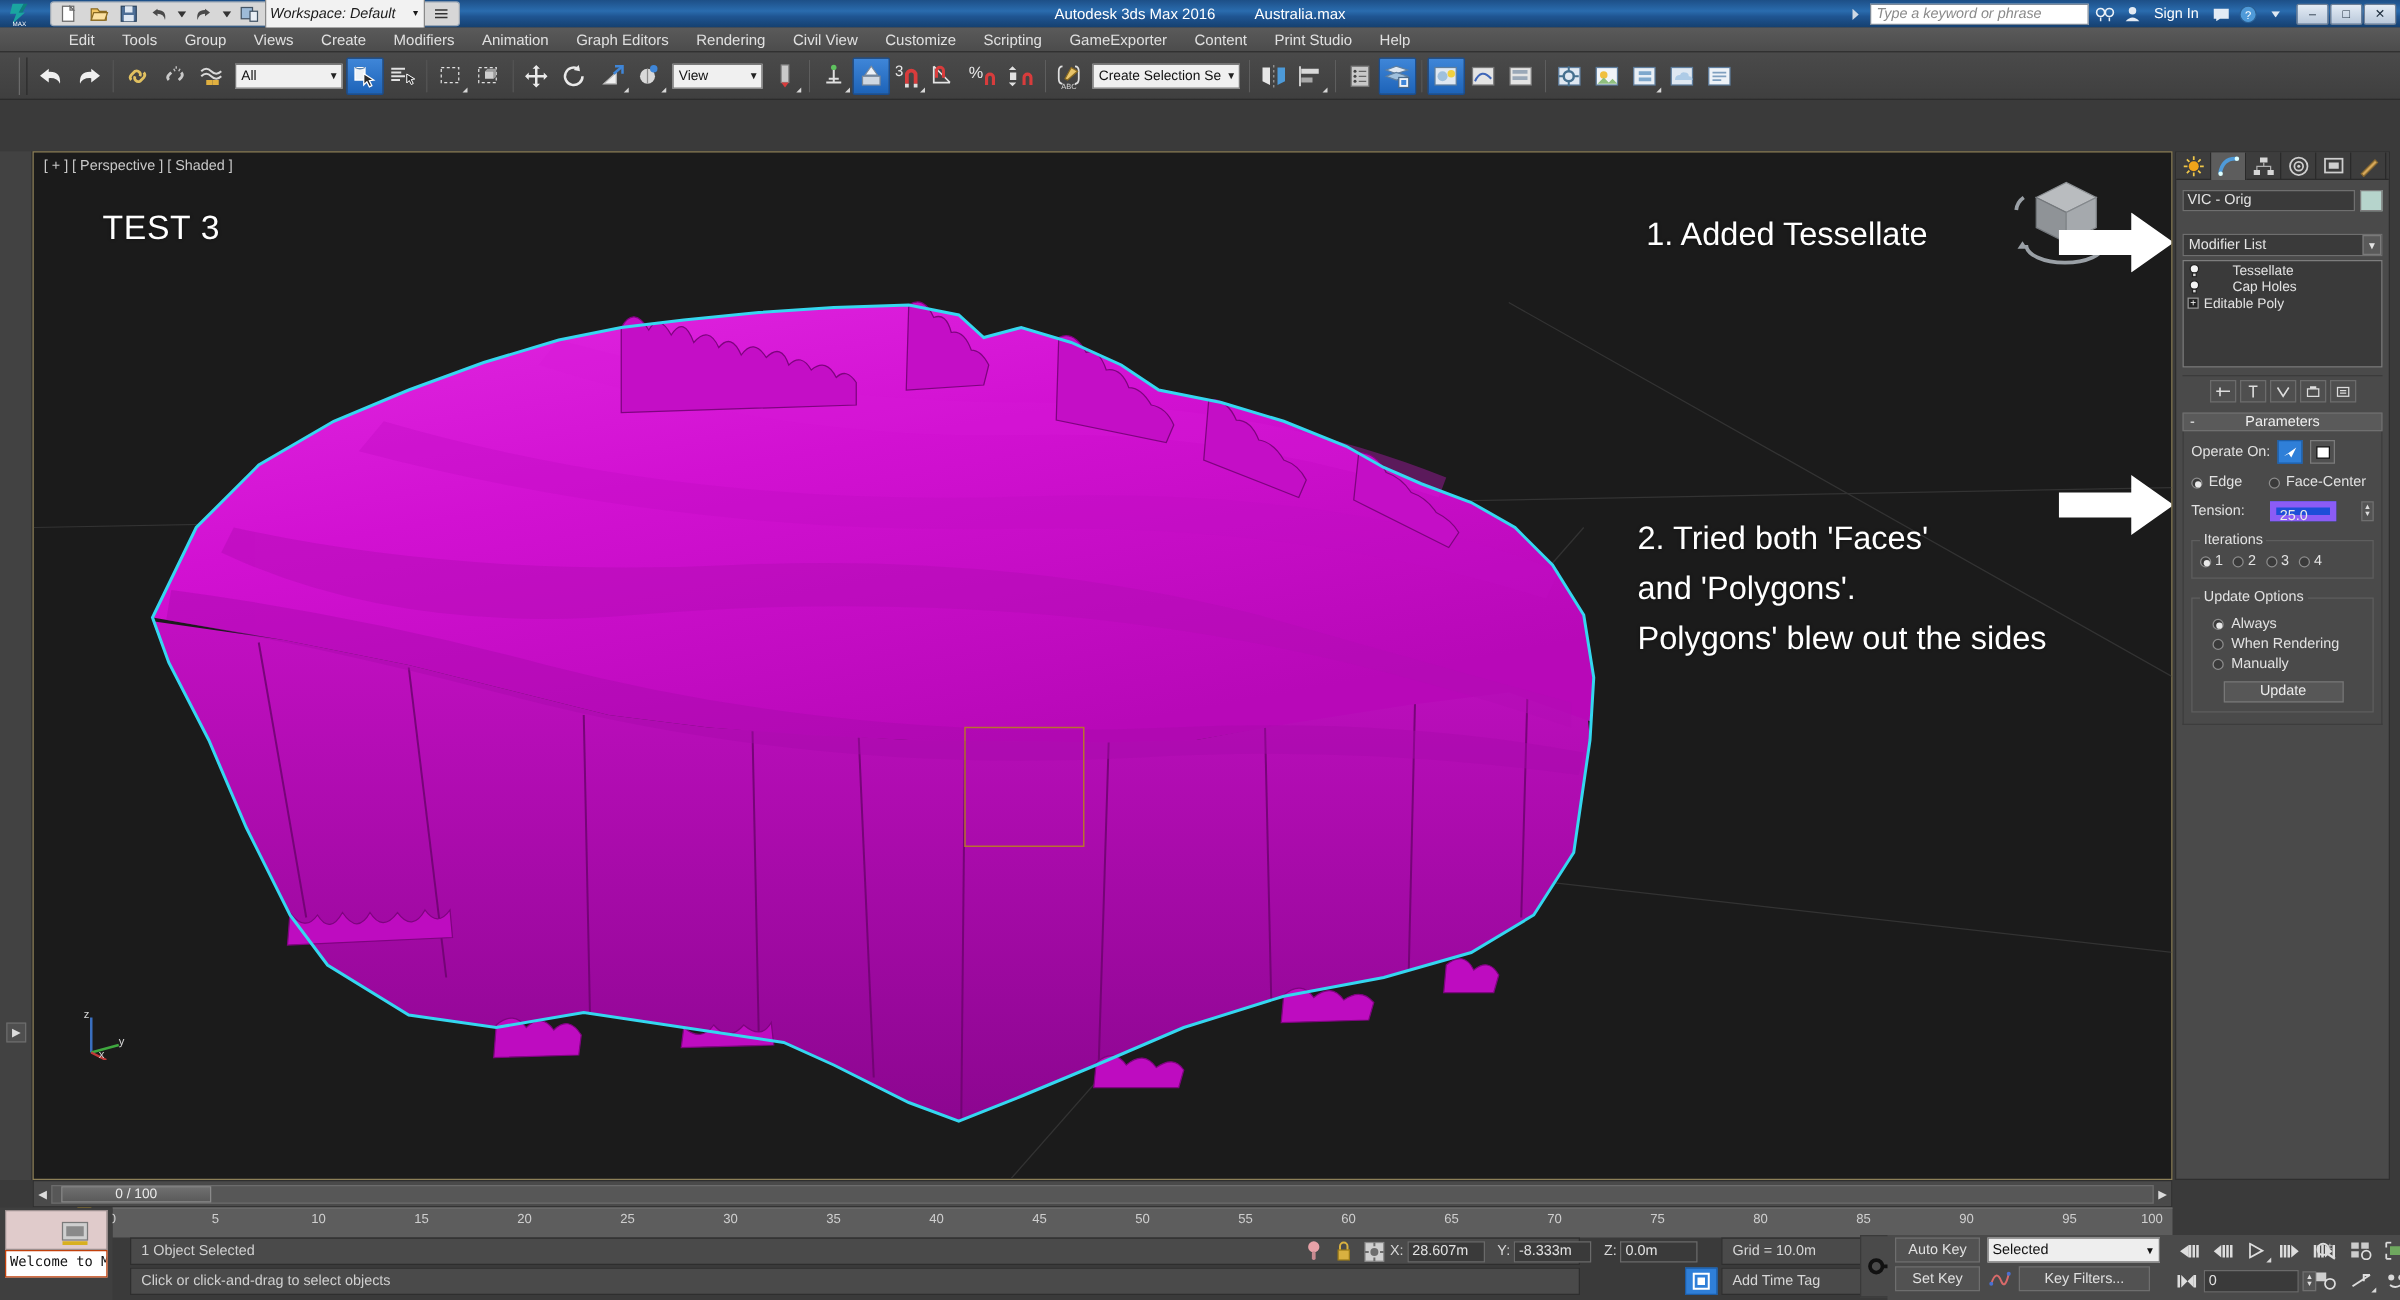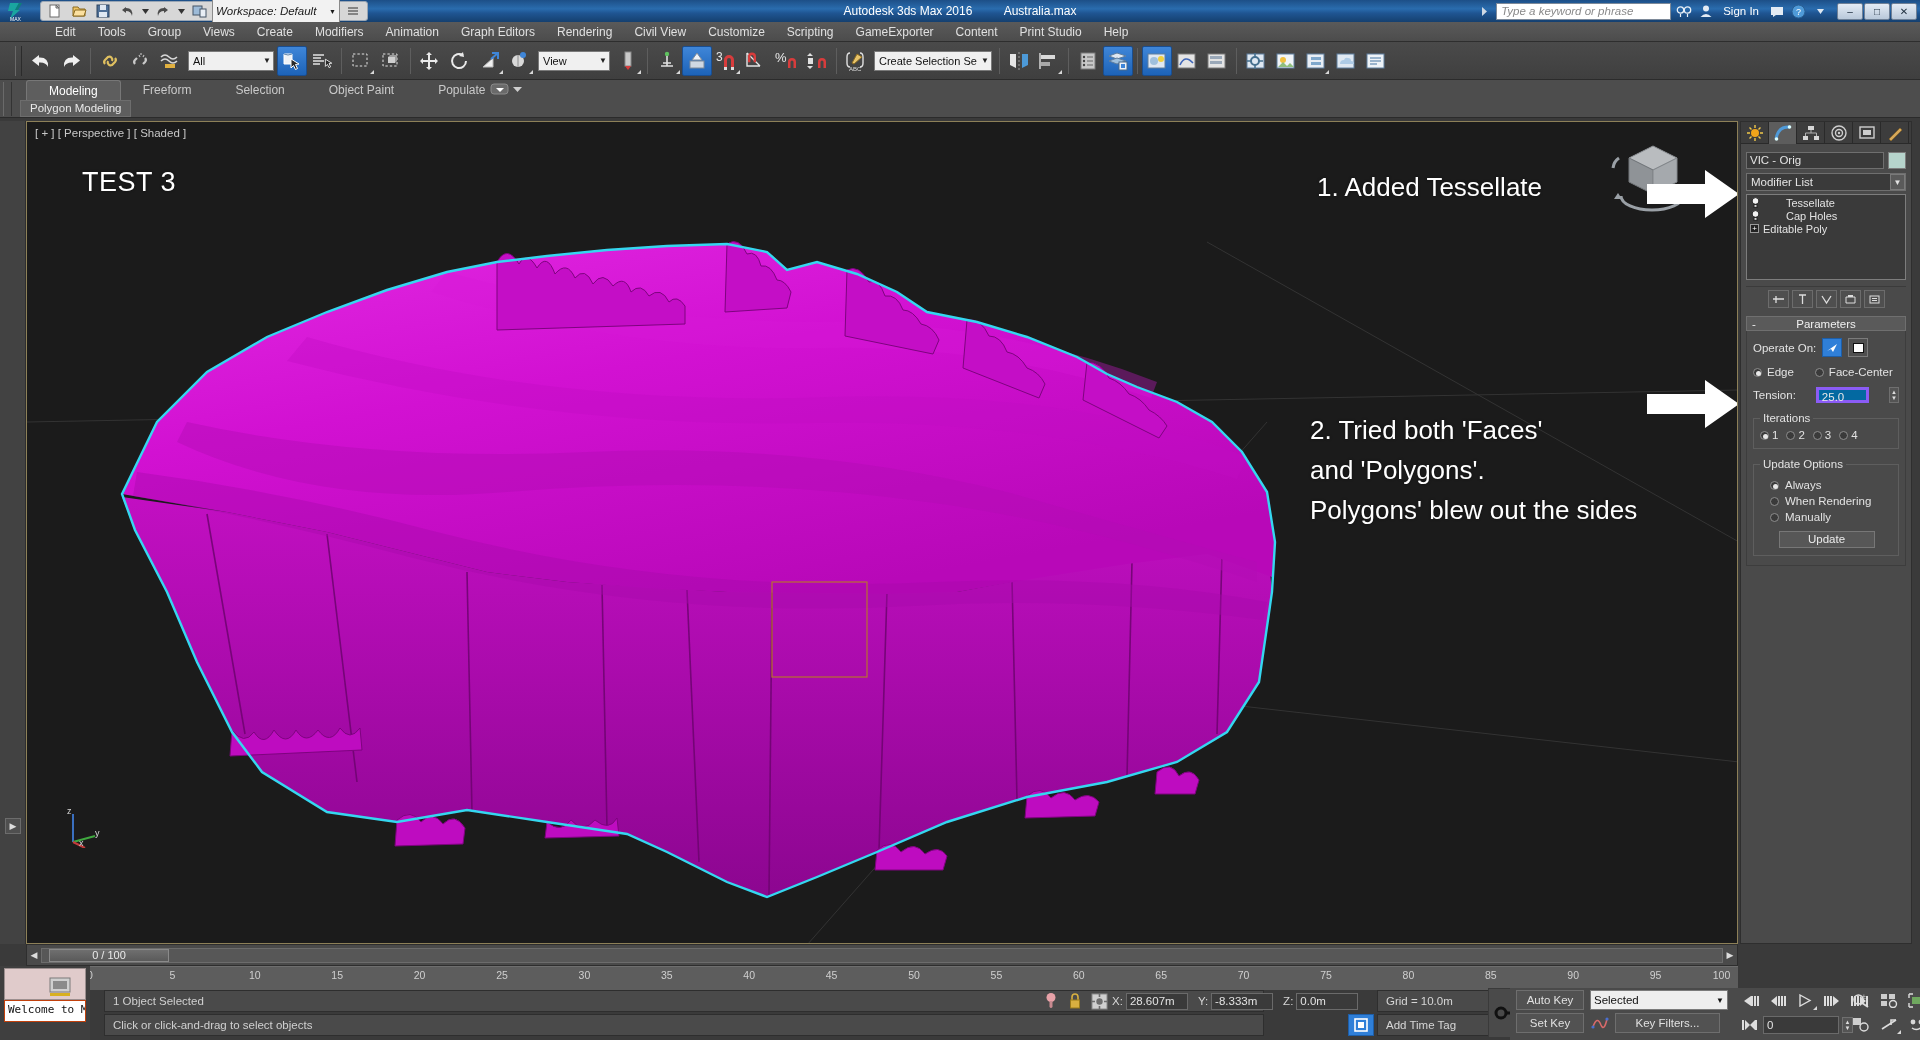--- a/index.html
+++ b/index.html
@@ -89,21 +89,21 @@
     background:#4a4a4a; border:1px solid #2e2e2e; }
   .cp-tabs{ display:flex; height:22px; background:#3d3d3d; border-bottom:1px solid #2a2a2a;}
   .cp-tab{ width:28px;height:22px; display:flex;align-items:center;justify-content:center;
     border-right:1px solid #2a2a2a; }
   .cp-tab.sel{ background:#5d5d5d; }
   .cp-body{ padding:4px 5px; }
   .namerow{ display:flex; gap:4px; align-items:center; margin-top:4px;}
   .namefield{ flex:1; height:17px; background:#3a3a3a; border:1px solid #6f6f6f;
     font-size:11.5px; color:#e4e4e4; padding:0 3px; line-height:15px;}
   .swatch{ width:18px;height:17px; background:#b6d4cc; border:1px solid #7d7d7d;}
-  .modcombo{ margin-top:4px; height:18px; background:#3a3a3a; border:1px solid #6f6f6f;
+  .modcombo{ margin-top:18px; height:18px; background:#3a3a3a; border:1px solid #6f6f6f;
     font-size:11.5px; color:#e4e4e4; display:flex;align-items:center;justify-content:space-between;
     padding:0 0 0 4px;}
   .modcombo .cbtn{ width:15px;height:16px;background:#5a5a5a;border:1px solid #7a7a7a;
     display:flex;align-items:center;justify-content:center; font-size:8px;}
   .stack{ margin-top:3px; height:86px; background:#3a3a3a; border:1px solid #7d7d7d; padding:1px;}
   .strow{ display:flex; align-items:center; height:13px; padding-left:2px; gap:4px; font-size:11px;}
   .strow .lbl{ color:#e2e2e2; }
   .strow.ind .lbl{ margin-left:22px; }
   .bulb{ width:10px;height:11px; display:flex;align-items:center;justify-content:center;}
   .plusbox{ width:9px;height:9px;background:#222; border:1px solid #9a9a9a; color:#fff;
@@ -121,21 +121,21 @@
   .oplbl{ font-size:11.5px; color:#e2e2e2; }
   .opbtn{ width:20px;height:19px; border:1px solid #7b7b7b; display:flex;
     align-items:center;justify-content:center; background:#4f4f4f;}
   .opbtn.on{ background:#2f7fd8; border-color:#1d5ea8; }
   .radiorow{ display:flex; align-items:center; gap:5px; margin-top:9px; font-size:11.5px; color:#e2e2e2;}
   .rad{ width:9px;height:9px;border-radius:50%; border:1px solid #8d8d8d; background:#3a3a3a;
     display:inline-block; position:relative; flex:none;}
   .rad.on::after{ content:''; position:absolute; left:2px; top:2px; width:5px;height:5px;
     border-radius:50%; background:#e8e8e8;}
   .tensionrow{ display:flex; align-items:center; gap:20px; margin-top:9px; justify-content:center;}
-  .tenfield{ width:58px;height:16px; background:#0369a1;border:3px solid #8b5cf6;
+  .tenfield{ width:58px;height:16px; background:#1d4ed8;border:5px solid #8b5cf6;
     font-size:11.5px;color:#e8e8e8;padding:0 3px; line-height:14px;}
   .spin{ width:11px;height:16px; background:#545454; border:1px solid #6f6f6f;
     display:flex; flex-direction:column; align-items:center; justify-content:center; font-size:6px; color:#ddd;}
   fieldset.grp{ margin-top:9px; border:1px solid #5e5e5e; padding:5px 5px 7px 6px;}
   fieldset.grp legend{ font-size:11.5px; color:#e2e2e2; padding:0 3px;}
   .iterrow{ display:flex; align-items:center; gap:4px; font-size:11.5px; color:#e2e2e2;}
   .iterrow .it{ display:flex;align-items:center;gap:3px; margin-right:4px;}
   .uprow{ display:flex; align-items:center; gap:6px; font-size:11.5px; color:#e2e2e2;
     margin:4px 0 0 10px;}
   .updbtn{ display:block; margin:8px auto 0 auto; width:96px;height:17px; background:#575757;
@@ -585,40 +585,20 @@
         </svg>
     </div>
     <div class="tbtn">
       <svg width="22" height="20" viewBox="0 0 22 20">
           <rect x="2" y="3" width="17" height="14" fill="#eef3f8" stroke="#5f7e9e"></rect>
           <path d="M5 7 h11 M5 10 h11 M5 13 h7" stroke="#7fa0bf" stroke-width="1.4"></path>
         </svg>
     </div>
   </div>
 
-  <div class="ribbon">
-    <div class="rb-grip"></div>
-    <div class="rb-tabs">
-      <div class="rb-tab sel">Modeling</div>
-      <div class="rb-tab">Freeform</div>
-      <div class="rb-tab">Selection</div>
-      <div class="rb-tab">Object Paint</div>
-      <div class="rb-tab">Populate</div>
-    </div>
-    <div class="rb-icon">
-      <svg width="20" height="14">
-          <rect x="1" y="2" width="17" height="10" rx="3" fill="#6a6a6a" stroke="#8a8a8a"></rect>
-          <path d="M6 6 H14 L10 10 Z" fill="#fff"></path>
-        </svg>
-      <svg width="9" height="7">
-          <path d="M0 1 H9 L4.5 6 Z" fill="#cfcfcf"></path>
-        </svg>
-    </div>
-    <div class="rb-sub">Polygon Modeling</div>
-  </div>
 
   <div class="leftstrip">
     <div class="lsbtn">▶</div>
   </div>
 
   <div class="vp-wrap">
     <div class="vp-label">[ + ] [ Perspective ] [ Shaded ]</div>
 
     <svg class="blob" viewBox="0 0 1712 823" preserveAspectRatio="none">
       <defs>

